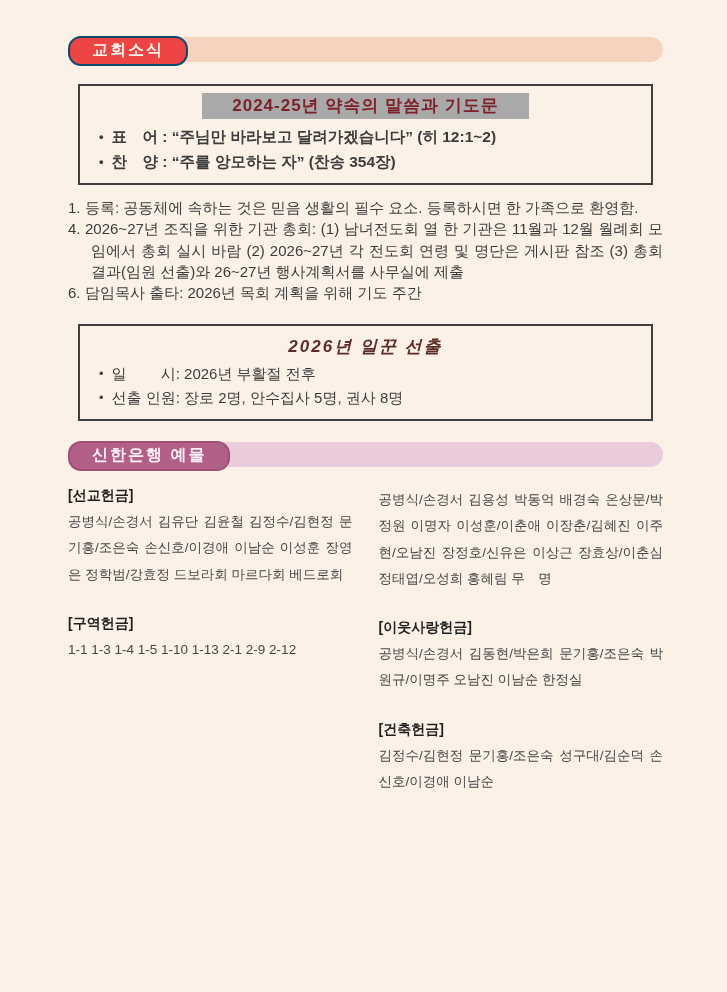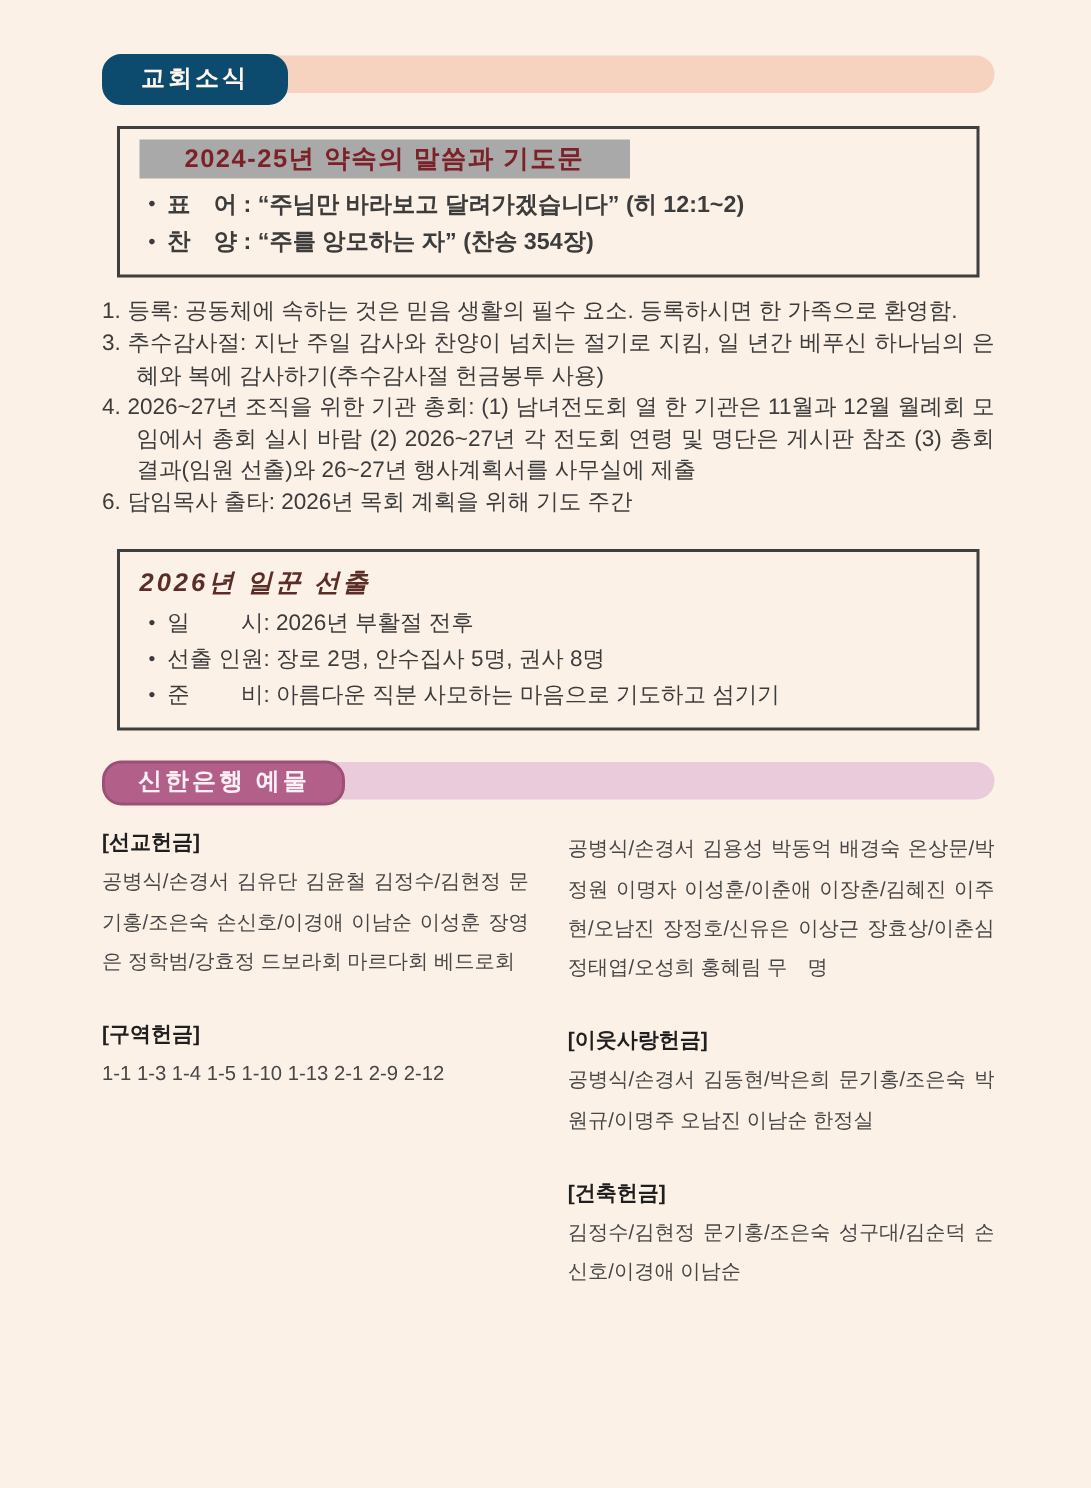--- a/index.html
+++ b/index.html
@@ -22,30 +22,30 @@
     border-radius:13px;
   }
   .tag-row.orange .tag-bar { background:#f6d3bf; }
   .tag-row.plum   .tag-bar { background:#eacbdc; }
   .tag {
     position:absolute; left:0; top:0;
     padding:2px 22px 3px 22px;
     border-radius:13px;
     font-weight:bold; font-size:16px; letter-spacing:2px;
   }
-  .tag-row.orange .tag { background:#0c4a6e; border:4px solid #0c4a6e; color:#fff6ec; }
+  .tag-row.orange .tag { background:#ef4444; border:2px solid #0c4a6e; color:#fff6ec; }
   .tag-row.plum   .tag { background:#b2608a; border:2px solid #9d4f76; color:#fdeff6; }
 
   
   .box {
     border:2px solid #3f3f3f;
     margin:21px 10px 0 10px;
     padding:7px 13px 9px 13px;
   }
-  .box-title-wrap { text-align:left; }
+  .box-title-wrap { text-align:center; }
   .box-title-gray {
     display:inline-block;
     background:#a9a9a9;
     color:#7c2128;
     font-weight:bold; font-size:17px;
     padding:1px 30px 2px 30px;
     letter-spacing:1px;
   }
   .box-title-plain {
     display:inline-block;
@@ -97,33 +97,31 @@
       <span class="box-title-gray">2024-25년 약속의 말씀과 기도문</span>
     </div>
     <div class="box-lines">
       <div class="box-line">표　어 : “주님만 바라보고 달려가겠습니다” (히 12:1~2)</div>
       <div class="box-line">찬　양 : “주를 앙모하는 자” (찬송 354장)</div>
     </div>
   </div>
 
   <div class="announcements">
     <div class="ann"><span class="num">1.</span><span>등록: 공동체에 속하는 것은 믿음 생활의 필수 요소. 등록하시면 한 가족으로 환영함.</span></div>
-    <div class="ann"><span class="num">3.</span><span>추수감사절: 지난 주일 감사와 찬양이 넘치는 절기로 지킴, 일 년간 베푸신 하나님의 은혜와 복에 감사하기(추수감사절 헌금봉투 사용)</span></div>
     <div class="ann"><span class="num">4.</span><span>2026~27년 조직을 위한 기관 총회: (1) 남녀전도회 열 한 기관은 11월과 12월 월례회 모임에서 총회 실시 바람 (2) 2026~27년 각 전도회 연령 및 명단은 게시판 참조 (3) 총회 결과(임원 선출)와 26~27년 행사계획서를 사무실에 제출</span></div>
     <div class="ann"><span class="num">6.</span><span>담임목사 출타: 2026년 목회 계획을 위해 기도 주간</span></div>
   </div>
 
   <div class="box box2">
     <div class="box-title-wrap">
       <span class="box-title-plain">2026년 일꾼 선출</span>
     </div>
     <div class="box-lines">
       <div class="box-line">일　　 시: 2026년 부활절 전후</div>
       <div class="box-line">선출 인원: 장로 2명, 안수집사 5명, 권사 8명</div>
-      <div class="box-line">준　　 비: 아름다운 직분 사모하는 마음으로 기도하고 섬기기</div>
     </div>
   </div>
 
   <div class="tag-row plum" style="margin-top:20px;">
     <div class="tag-bar"></div>
     <div class="tag">신한은행 예물</div>
   </div>
 
   <div class="offerings">
     <div class="off-col">

